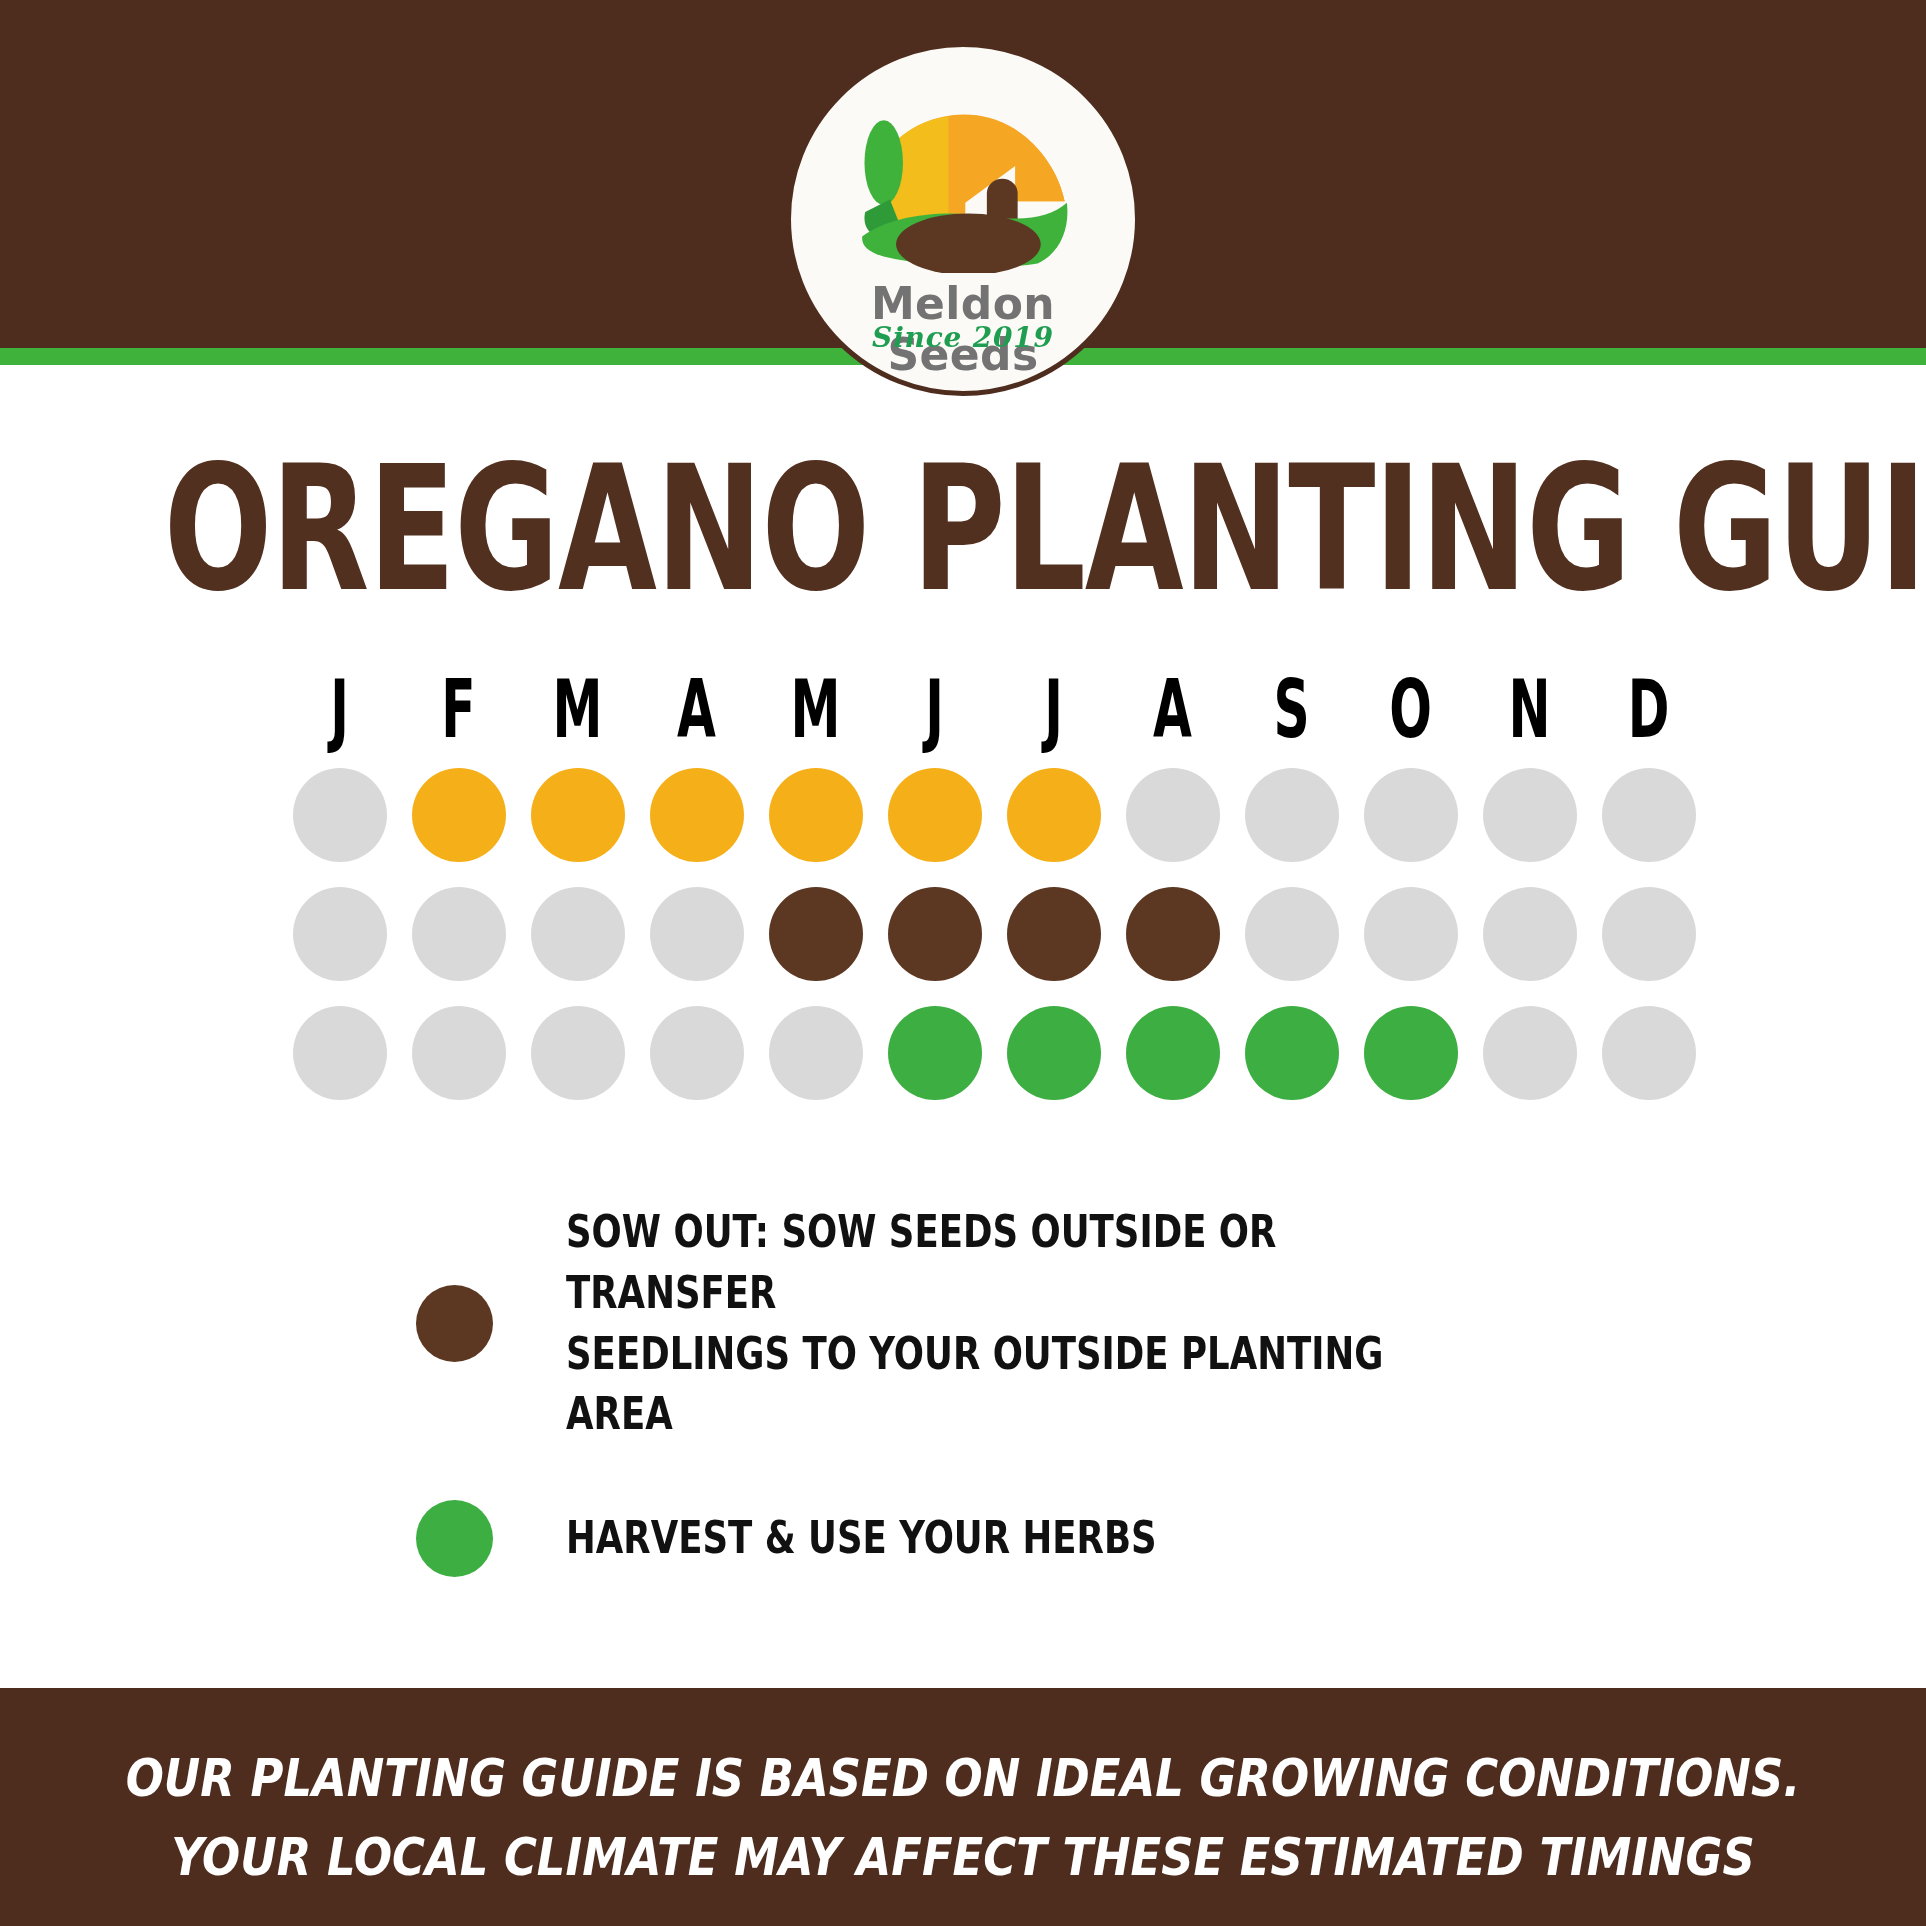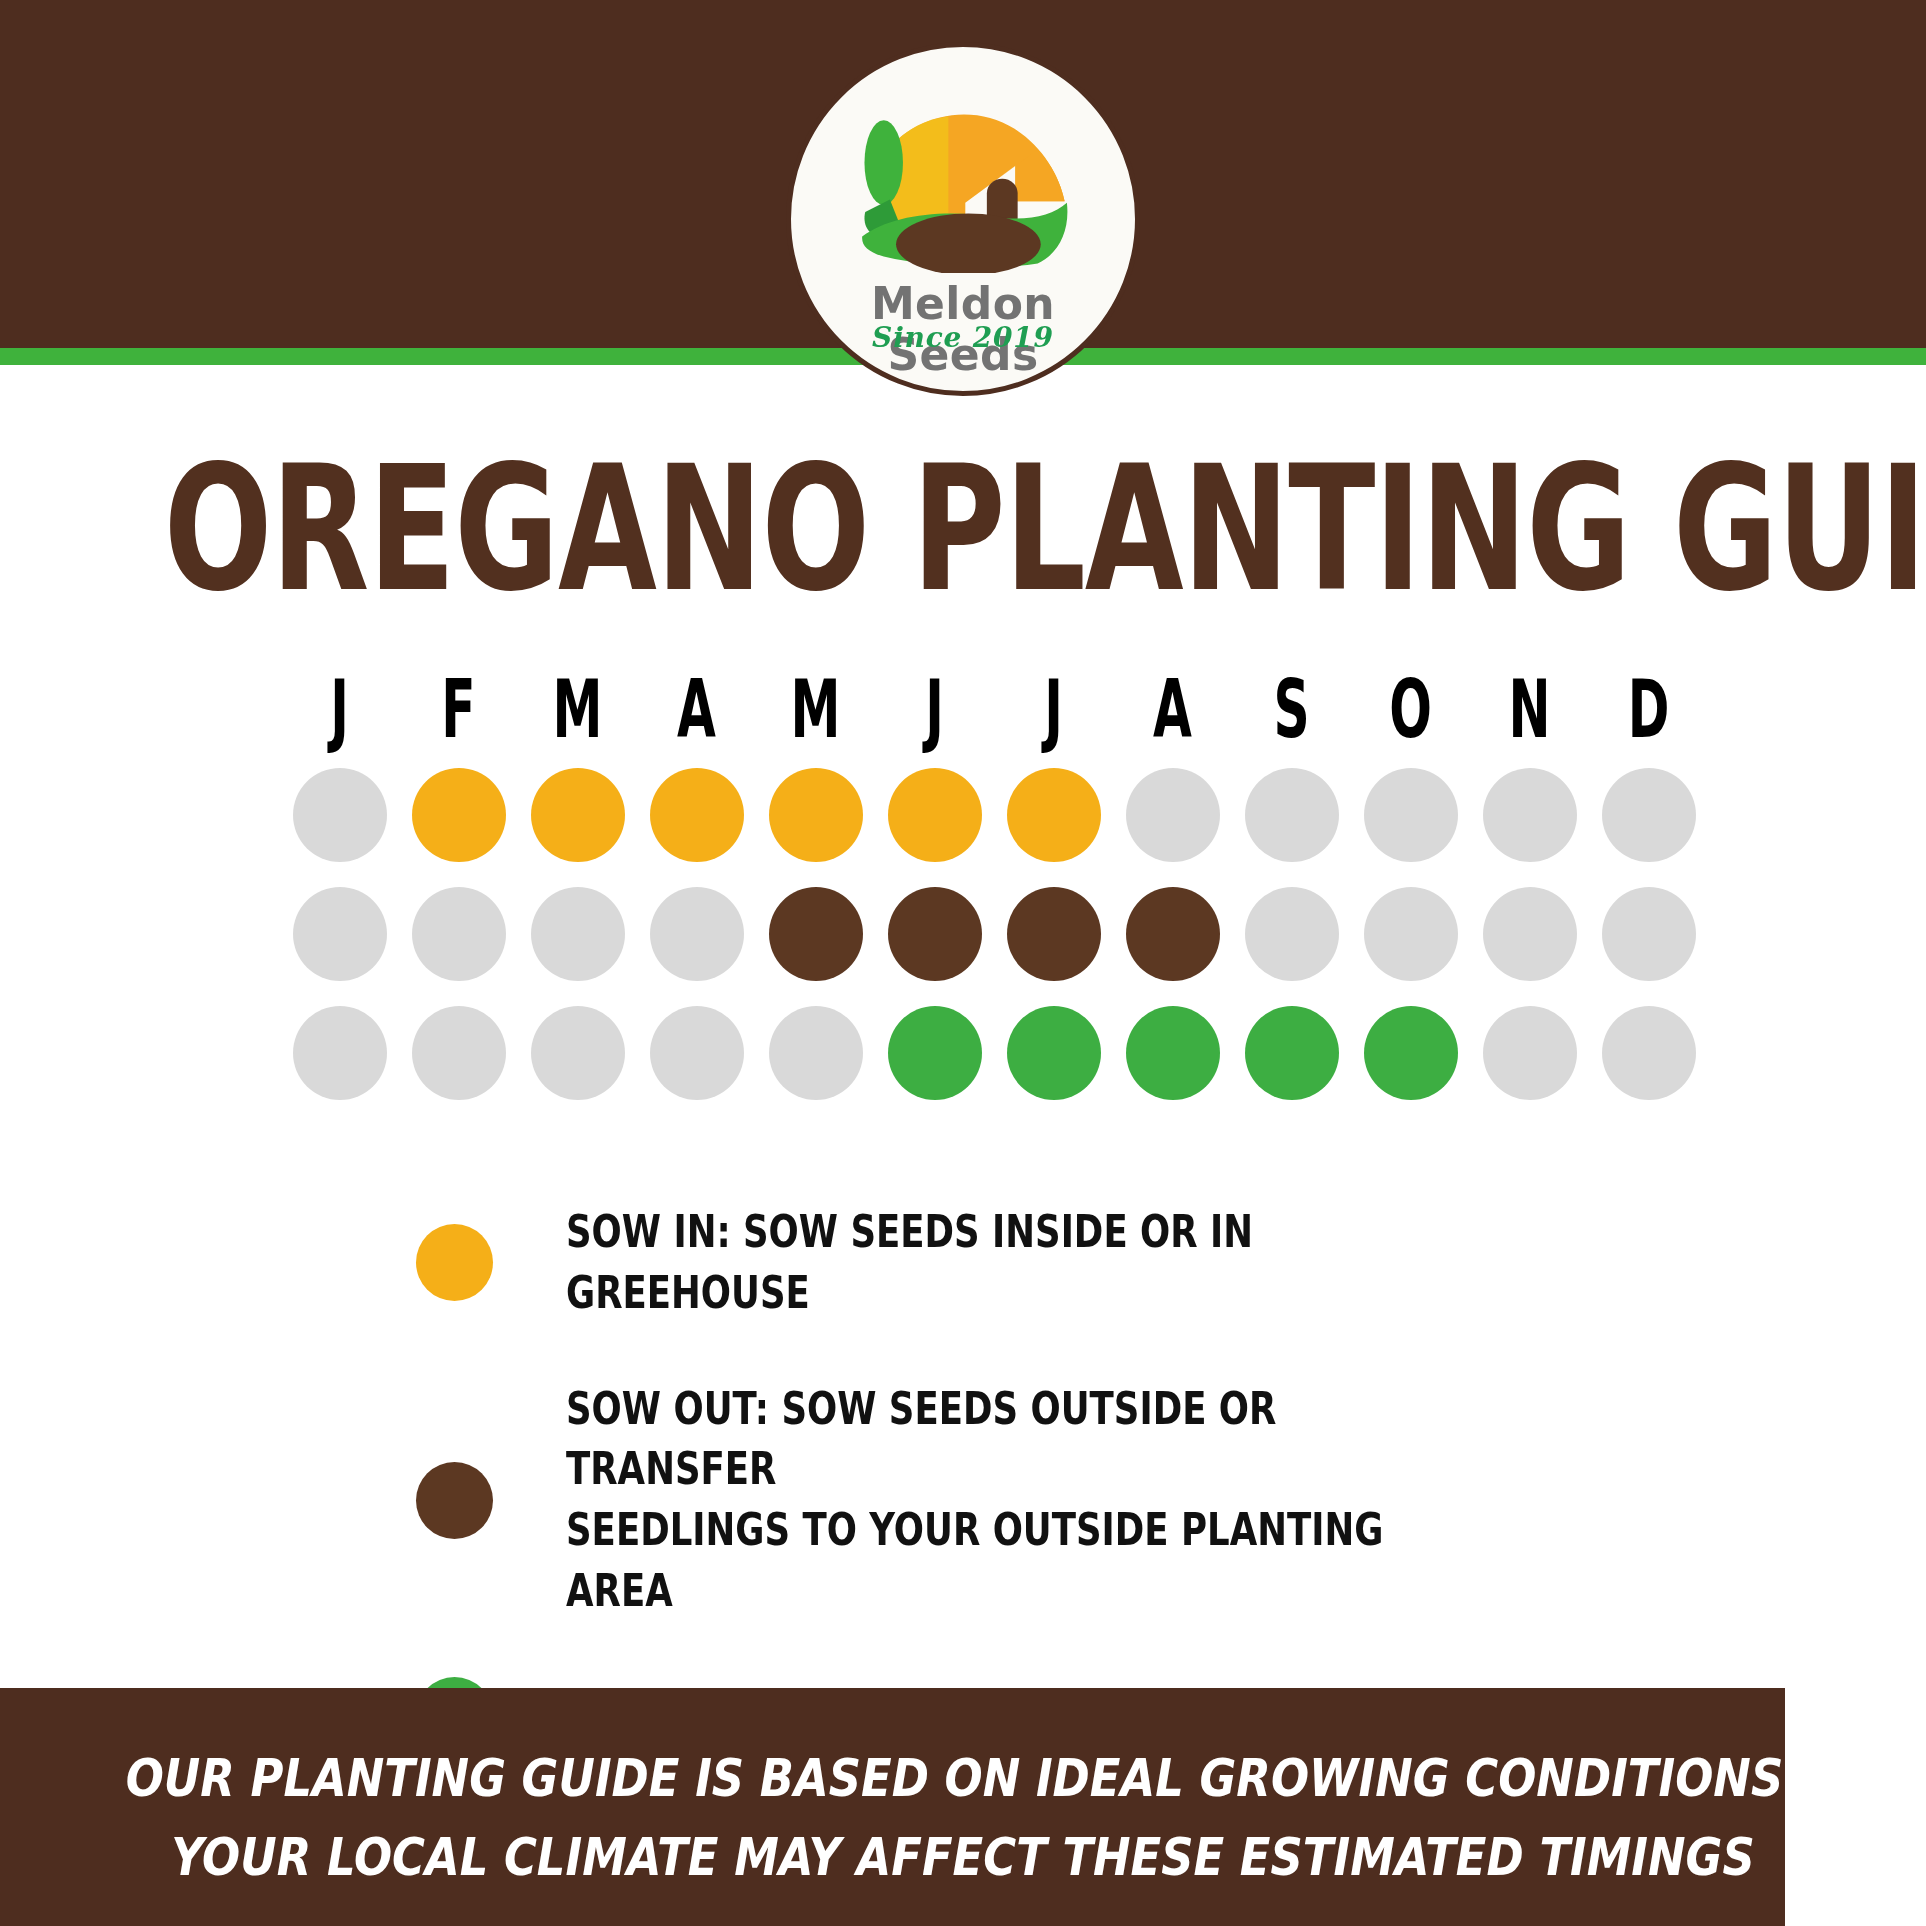--- a/index.html
+++ b/index.html
@@ -172,21 +172,21 @@
     transform: scaleX(0.79);
     transform-origin: left center;
     white-space: pre-line;
   }
 
   
   .footer-bar {
     position: absolute;
     left: 0;
     top: 1688px;
-    width: 1785px;
+    width: 1926px;
     height: 239px;
     background: #4E2D1F;
   }
   .footer-text {
     position: absolute;
     left: 0;
     top: 51px;
     width: 1926px;
     text-align: center;
     font-family: "DejaVu Sans", sans-serif;
@@ -355,24 +355,20 @@
         <div class="dot" style="background: rgb(217, 217, 217);"></div>
       </div>
       <div class="dot-cell">
         <div class="dot" style="background: rgb(217, 217, 217);"></div>
       </div>
     </div>
 </div>
 
 <div class="legend" id="legend-container">
     <div class="legend-item">
-      <div class="legend-dot" style="background: rgb(245, 175, 24);"></div>
-      <div class="legend-text">SOW IN: SOW SEEDS INSIDE OR IN GREEHOUSE</div>
-    </div>
-    <div class="legend-item">
       <div class="legend-dot" style="background: rgb(92, 56, 34);"></div>
       <div class="legend-text">SOW OUT: SOW SEEDS OUTSIDE OR TRANSFER
 SEEDLINGS TO YOUR OUTSIDE PLANTING AREA</div>
     </div>
     <div class="legend-item">
       <div class="legend-dot" style="background: rgb(61, 174, 66);"></div>
       <div class="legend-text">HARVEST &amp; USE YOUR HERBS</div>
     </div>
   </div>
 

